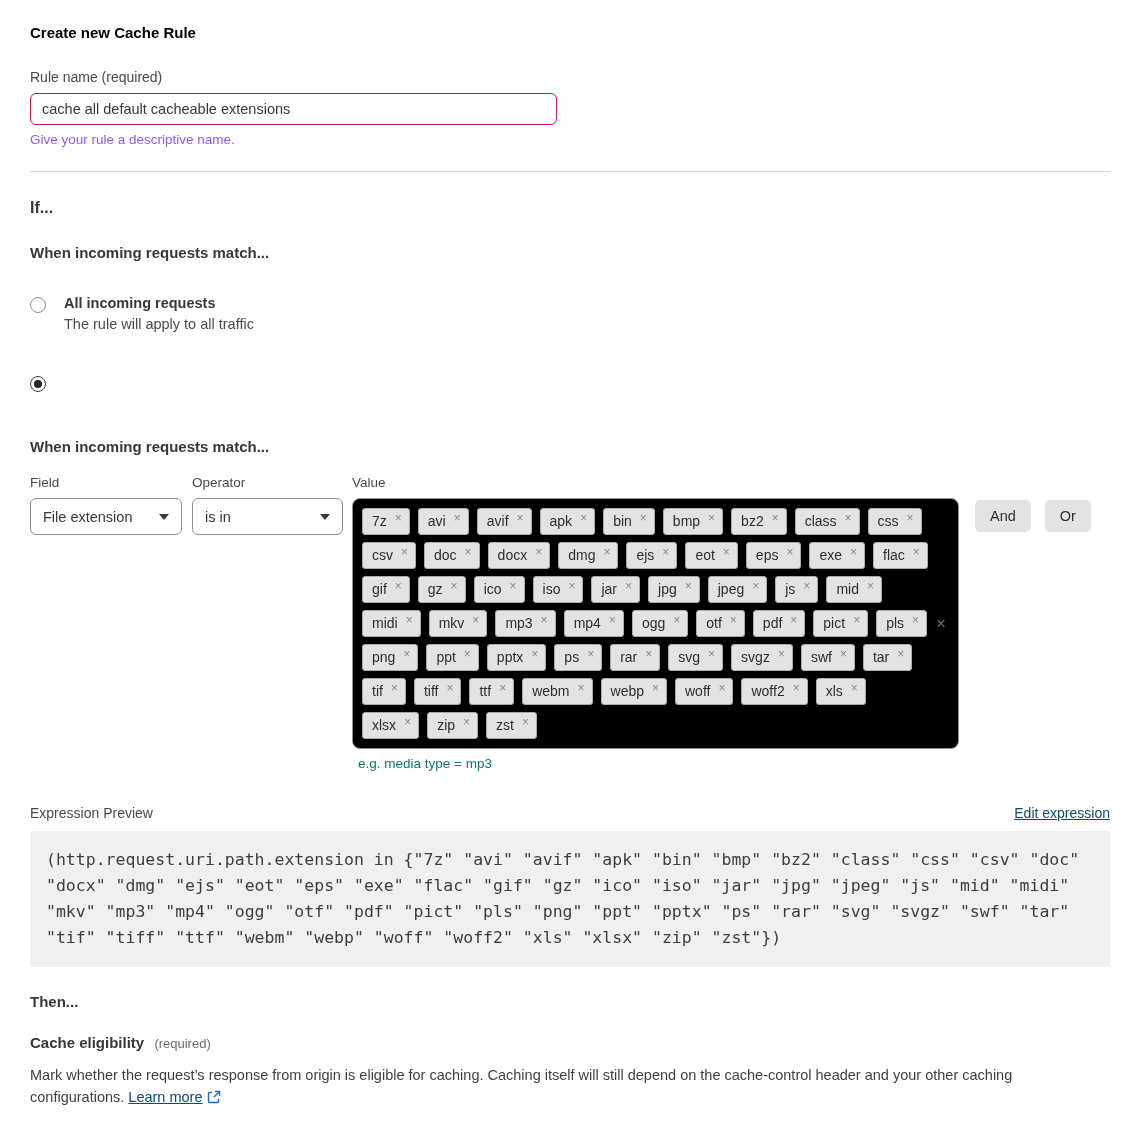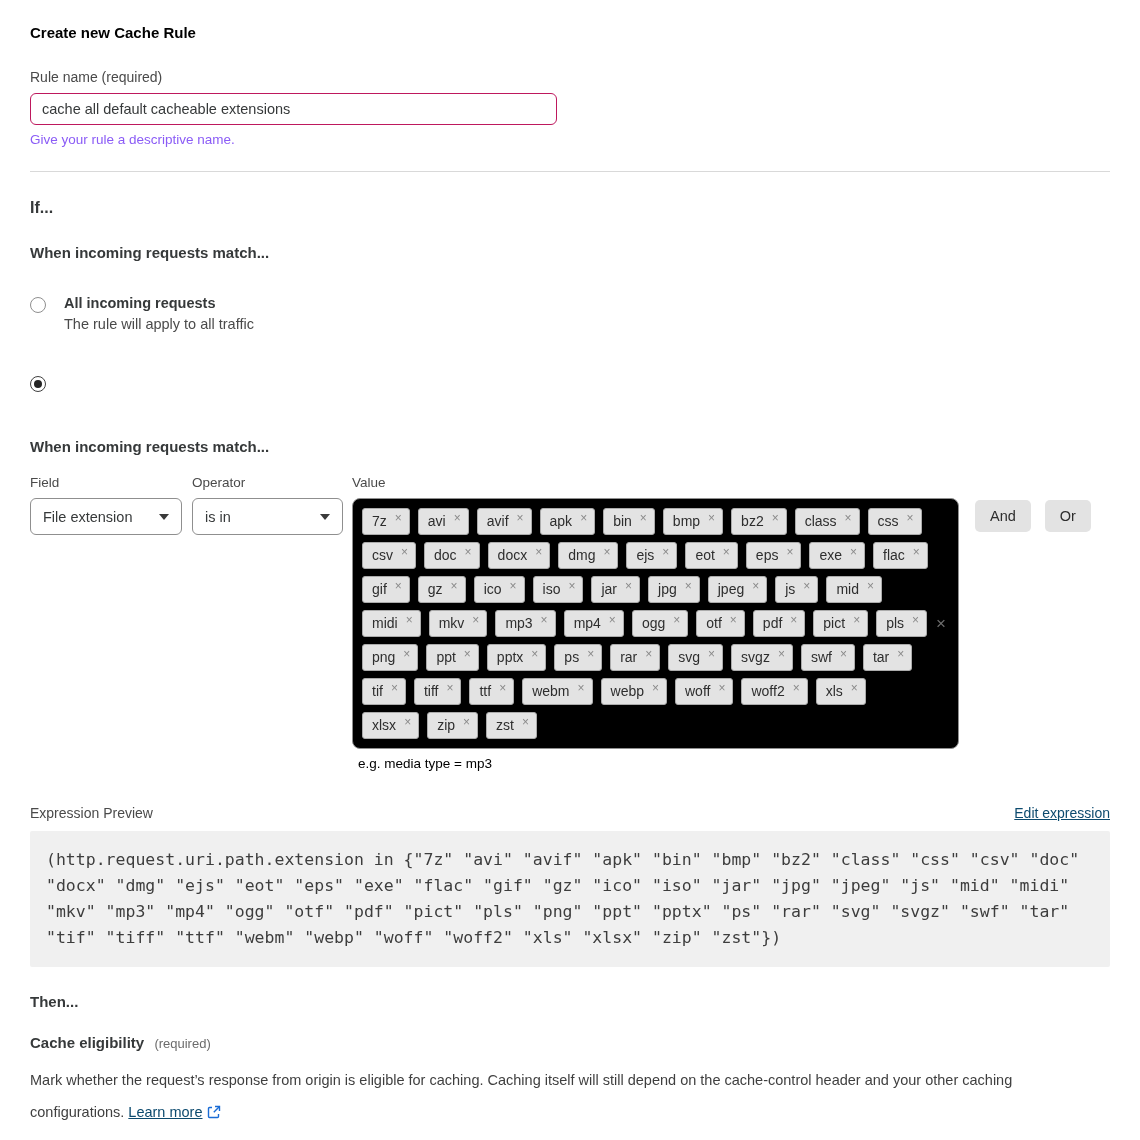--- a/index.html
+++ b/index.html
@@ -69,37 +69,37 @@
   }
   .tag-x { font-size:12px; color:#8a8a8a; margin-left:8px; position:relative; top:-3px; cursor:pointer; }
   .clear-col { flex:0 0 26px; display:flex; align-items:center; justify-content:center; }
   .clear-x { font-size:17px; color:#6d6d6d; cursor:pointer; line-height:1; }
   .andor-row { display:flex; gap:14px; margin-top:25px; }
   .btn-gray {
     background:#e3e3e3; border:none; border-radius:5px;
     padding:8px 15px; font-size:14.5px; color:#2e2e2e; cursor:pointer;
     font-family:"Liberation Sans","DejaVu Sans",sans-serif;
   }
-  .value-hint { font-size:13.5px; color:#000000; margin-top:7px; margin-left:330px; }
+  .value-hint { font-size:13.5px; color:#0f766e; margin-top:7px; margin-left:330px; }
 
   .preview-row { display:flex; justify-content:space-between; align-items:flex-end; margin-top:34px; }
   .preview-label { font-size:14px; color:#4a4a4a; }
   a.link { color:#0c4a6e; text-decoration:underline; font-size:14px; cursor:pointer; }
   .code-block {
     margin-top:10px; background:#f0f0f0; border-radius:2px;
     padding:16px; font-family:"DejaVu Sans Mono","Liberation Mono",monospace;
     font-size:16.5px; line-height:26px; color:#3d3d3d;
     white-space:pre-wrap; word-break:break-word;
   }
 
   .h-then { font-size:15px; font-weight:700; margin-top:26px; }
   .eligibility-row { margin-top:24px; font-size:15px; }
   .eligibility-title { font-weight:700; color:#36393a; }
   .required-note { font-size:13px; color:#6b6b6b; margin-left:6px; }
-  .eligibility-desc { font-size:14.5px; color:#3f3f3f; margin-top:13px; line-height:32px; max-width:1080px; }
+  .eligibility-desc { font-size:14.5px; color:#3f3f3f; margin-top:13px; line-height:22px; max-width:1080px; }
   .ext-icon { display:inline-block; vertical-align:-2px; margin-left:4px; }
 </style>
 </head>
 <body>
 
 <h1 class="page-title">Create new Cache Rule</h1>
 
 <div class="field-label">Rule name (required)</div>
 <input class="rule-name-input" type="text" value="cache all default cacheable extensions" style="">
 <div class="help-text">Give your rule a descriptive name.</div>

